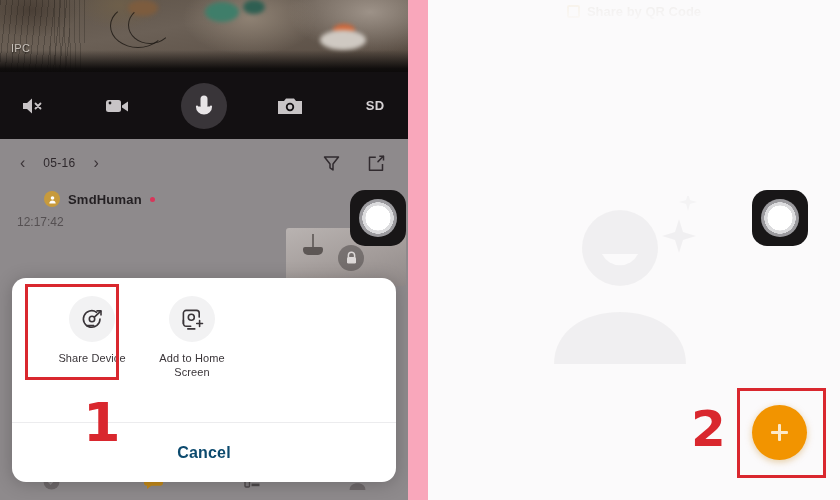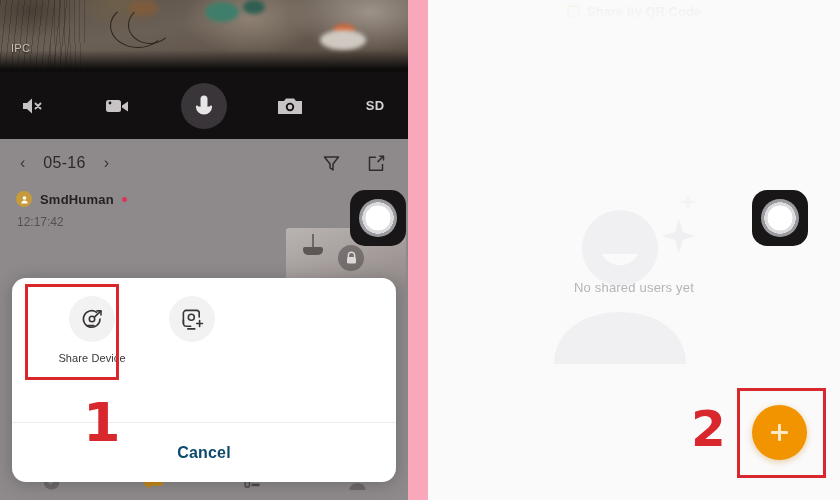--- a/index.html
+++ b/index.html
@@ -71,28 +71,28 @@
   .page-body {
     position: absolute; left: 0; top: 139px; width: 408px; height: 361px;
     background: #8e8a8c;
   }
   .date-bar {
     position: absolute; left: 0; top: 0; width: 408px; height: 48px;
     display: flex; align-items: center; padding: 0 16px;
   }
   .date-arrow { font-size: 16px; color: #3b3438; padding: 0 4px; line-height: 1; }
   .date-label {
-    font-size: 16px; color: #2e282c; font-weight: 500;
+    font-size: 12px; color: #2e282c; font-weight: 500;
     margin: 15px 14px; letter-spacing: .3px;
   }
   .date-spacer { flex: 1; }
   .date-icons { display: flex; align-items: center; gap: 26px; margin-right: 6px; }
 
   .event-row { position: absolute; left: 16px; top: 52px; }
-  .event-head { display: flex; align-items: center; gap: 8px; }
+  .event-head { display: flex; align-items: center; gap: 8px; margin-left: 28px; }
   .evt-avatar {
     width: 16px; height: 16px; border-radius: 50%; background: #c79a3c;
     display: flex; align-items: center; justify-content: center;
   }
   .evt-name { font-size: 13px; font-weight: 700; color: #231f22; letter-spacing: .2px; }
   .evt-dot { width: 5px; height: 5px; border-radius: 50%; background: #d8365a; }
   .evt-time { font-size: 12px; color: #555052; margin-top: 8px; margin-left: 1px; }
 
   .thumb {
     position: absolute; left: 286px; top: 228px; width: 120px; height: 58px;
@@ -373,20 +373,21 @@
         <div class="sheet-action">
           <span class="sheet-icon-circle">
             <svg width="25" height="25" viewBox="0 0 25 25">
               <path d="M3.4 16.6V6.1a2.7 2.7 0 0 1 2.7-2.7h10.4a2.7 2.7 0 0 1 2.7 2.7v4" fill="none" stroke="#3a3539" stroke-width="1.6" stroke-linecap="round"></path>
               <path d="M3.4 13.2v3.4a2.7 2.7 0 0 0 2.7 2.7h4.6" fill="none" stroke="#3a3539" stroke-width="1.6" stroke-linecap="round"></path>
               <circle cx="11.3" cy="10.2" r="3" fill="none" stroke="#3a3539" stroke-width="1.6"></circle>
               <path d="M7.8 21.9h7" stroke="#3a3539" stroke-width="1.6" stroke-linecap="round"></path>
               <path d="M19.6 13.6v5.8M16.7 16.5h5.8" stroke="#3a3539" stroke-width="1.6" stroke-linecap="round"></path>
             </svg>
           </span>
+          <span class="sheet-action-label">Add to Home Screen</span>
         </div>
       </div>
 
       <div class="sheet-divider"></div>
       <div class="sheet-cancel">Cancel</div>
     </div>
 
     <div class="rec-badge" style="left:350px;top:190px;">
       <div class="rec-ring"></div>
     </div>
@@ -404,21 +405,20 @@
 
 
     <svg class="empty-art" viewBox="0 0 200 170">
       <circle cx="86" cy="52" r="38" fill="#e7e6e8"></circle>
       <path d="M20 168c0-32 29-52 66-52s66 20 66 52z" fill="#e7e6e8"></path>
       <path d="M68 58a20 20 0 0 0 36 0z" fill="#fbfafb"></path>
       <path d="M141 36l4-13 4 13 13 4-13 4-4 13-4-13-13-4z" fill="#e7e6e8"></path>
       <path d="M152 4l2-7 2 7 7 2-7 2-2 7-2-7-7-2z" fill="#eeedef"></path>
     </svg>
 
-    <div class="empty-text">No shared users yet</div>
   </div>
 
   <div class="rec-badge rec-right">
     <div class="rec-ring"></div>
   </div>
 
   <div class="fab">
     <span class="fab-plus"></span>
   </div>
 

